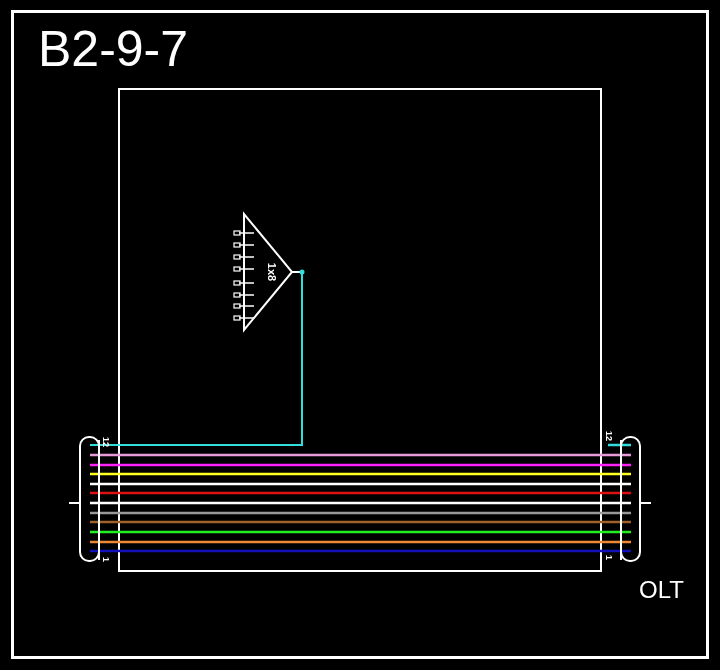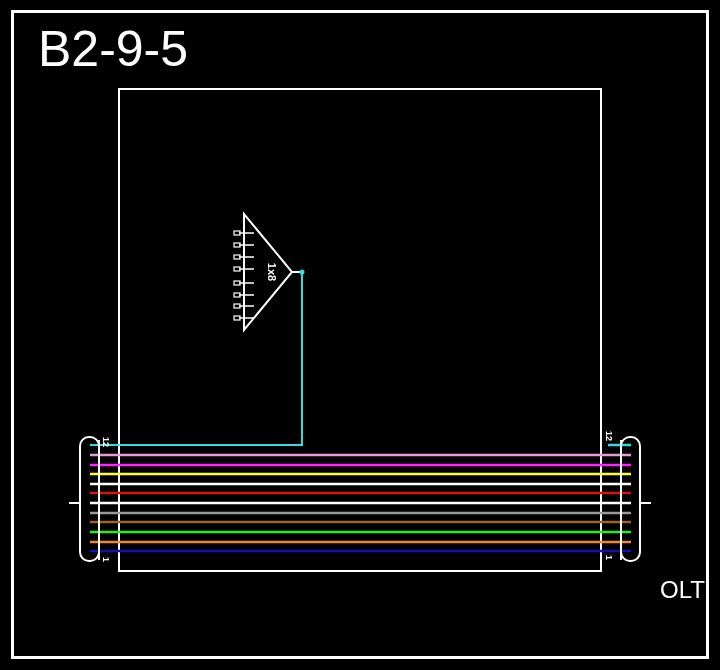--- a/index.html
+++ b/index.html
@@ -1,19 +1,19 @@
 <!DOCTYPE html>
 <html><head>
   <meta charset="utf-8">
   <style>
     html, body { margin:0; padding:0; background:#000; }
     body { width:720px; height:670px; position:relative; overflow:hidden; font-family:"Liberation Sans", sans-serif; }
     #diagram { position:absolute; left:0; top:0; width:720px; height:670px; }
     .title { position:absolute; left:38px; top:24px; color:#fff; font-size:50px; font-family:"Liberation Sans", sans-serif; line-height:1; }
-    .olt { position:absolute; left:660px; top:578px; color:#fff; font-size:24px; font-family:"Liberation Sans", sans-serif; line-height:1; }
+    .olt { position:absolute; left:639px; top:578px; color:#fff; font-size:24px; font-family:"Liberation Sans", sans-serif; line-height:1; }
   </style>
 </head>
 <body>
 
 <svg id="diagram" width="720" height="670" viewBox="0 0 720 670" xmlns="http://www.w3.org/2000/svg">
 
   <rect x="12.5" y="11.5" width="695" height="646" fill="none" stroke="#fff" stroke-width="3"></rect>
 
   <rect x="119" y="89" width="482" height="482" fill="none" stroke="#fff" stroke-width="2"></rect>
 
@@ -68,14 +68,14 @@
 
   <g>
     <rect x="621" y="437" width="19" height="124" rx="9" ry="9" fill="none" stroke="#fff" stroke-width="2"></rect>
     <line x1="640" y1="503" x2="651" y2="503" stroke="#fff" stroke-width="2"></line>
     <line x1="621" y1="440" x2="621" y2="560" stroke="#fff" stroke-width="2"></line>
     <text id="rt12" x="606" y="431" fill="#fff" font-size="9" font-weight="bold" font-family="Liberation Sans, sans-serif" transform="rotate(90 606 431)">12</text>
     <text id="rt1" x="606" y="555" fill="#fff" font-size="9" font-weight="bold" font-family="Liberation Sans, sans-serif" transform="rotate(90 606 555)">1</text>
   </g>
 </svg>
 
-<div class="title">B2-9-5</div>
+<div class="title">B2-9-7</div>
 <div class="olt">OLT</div>
 
 </body></html>

